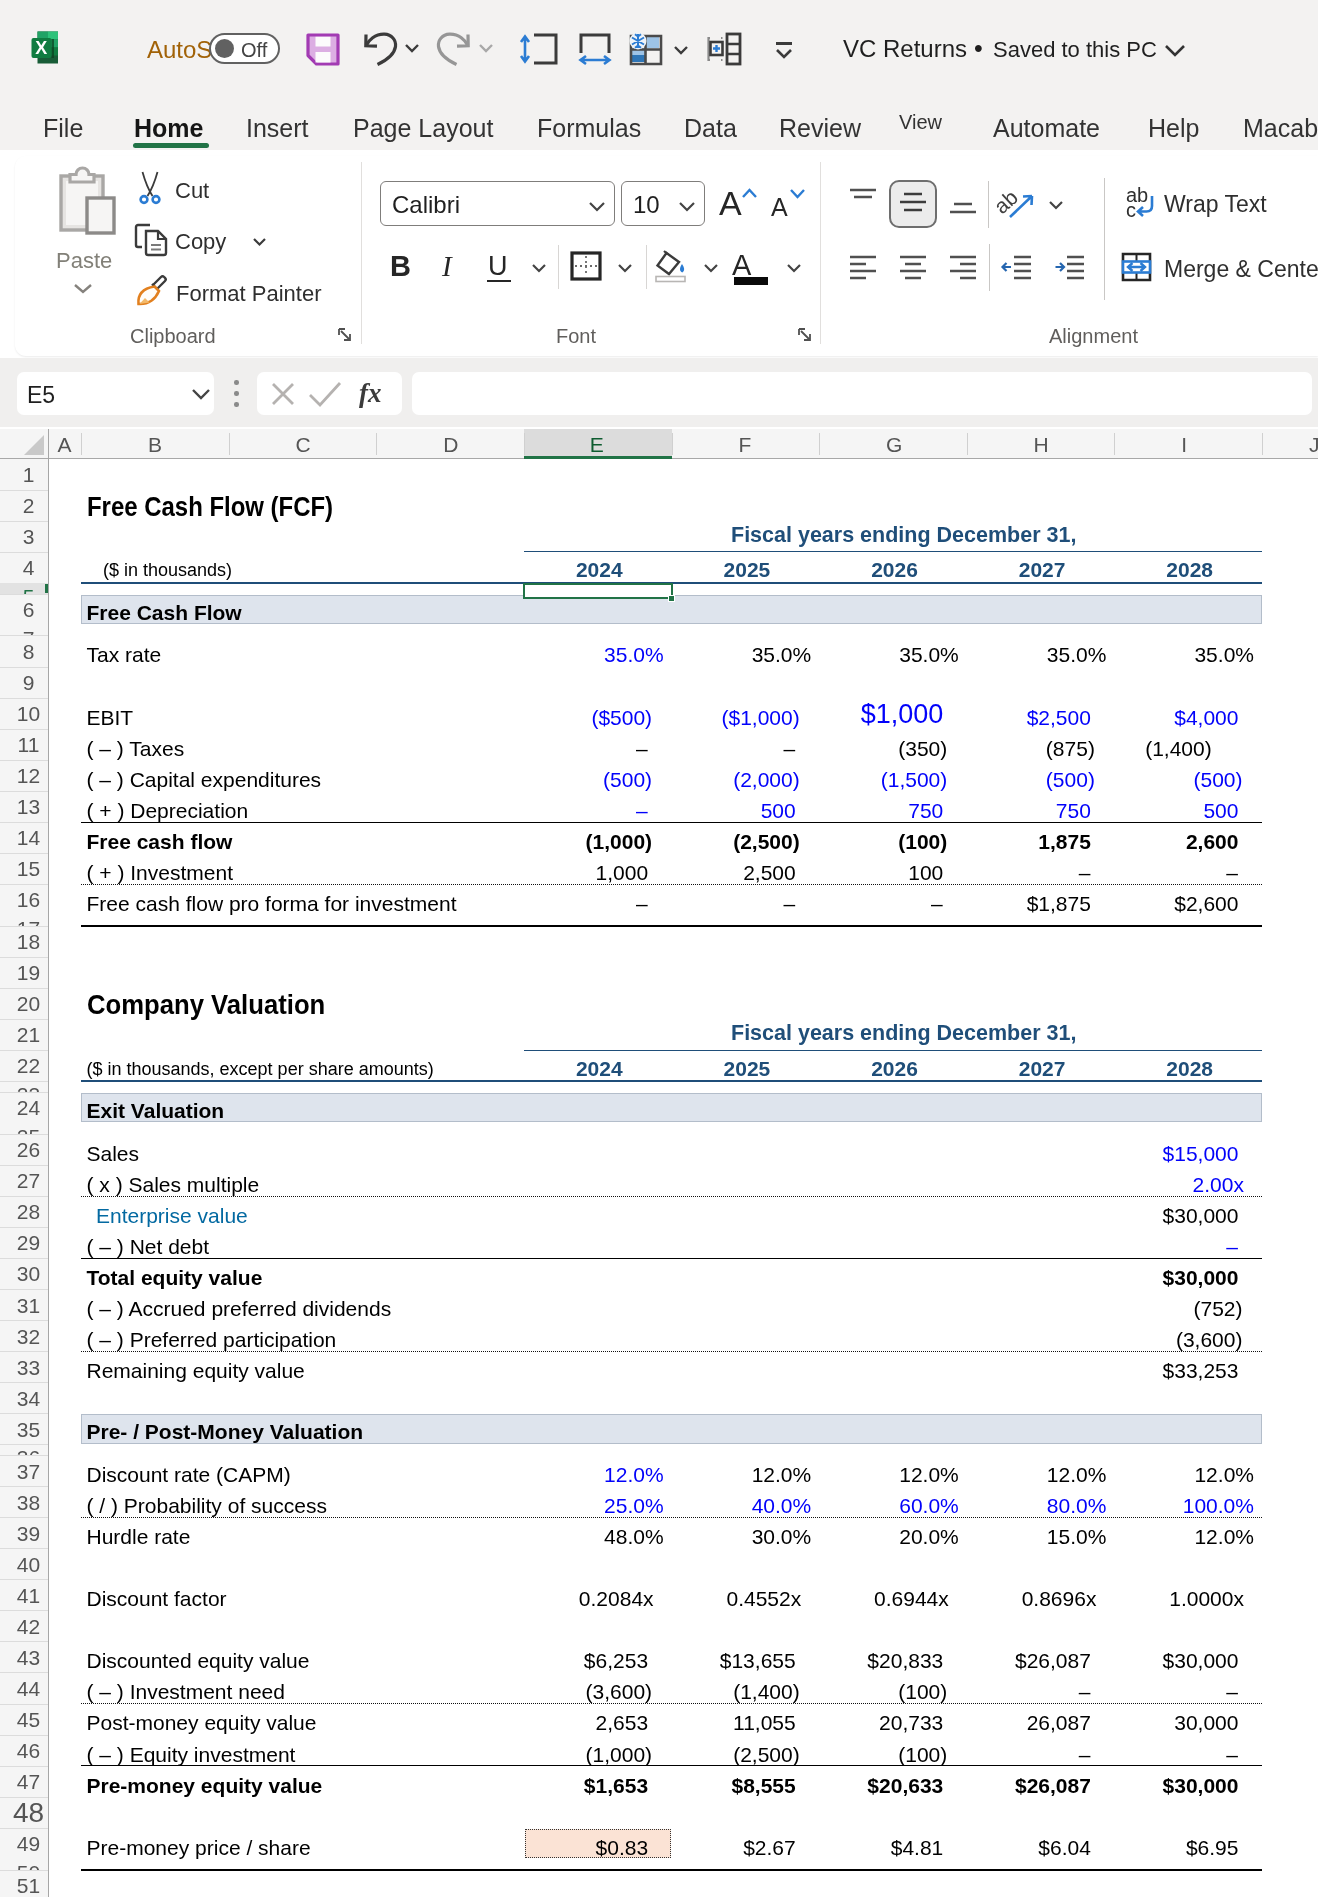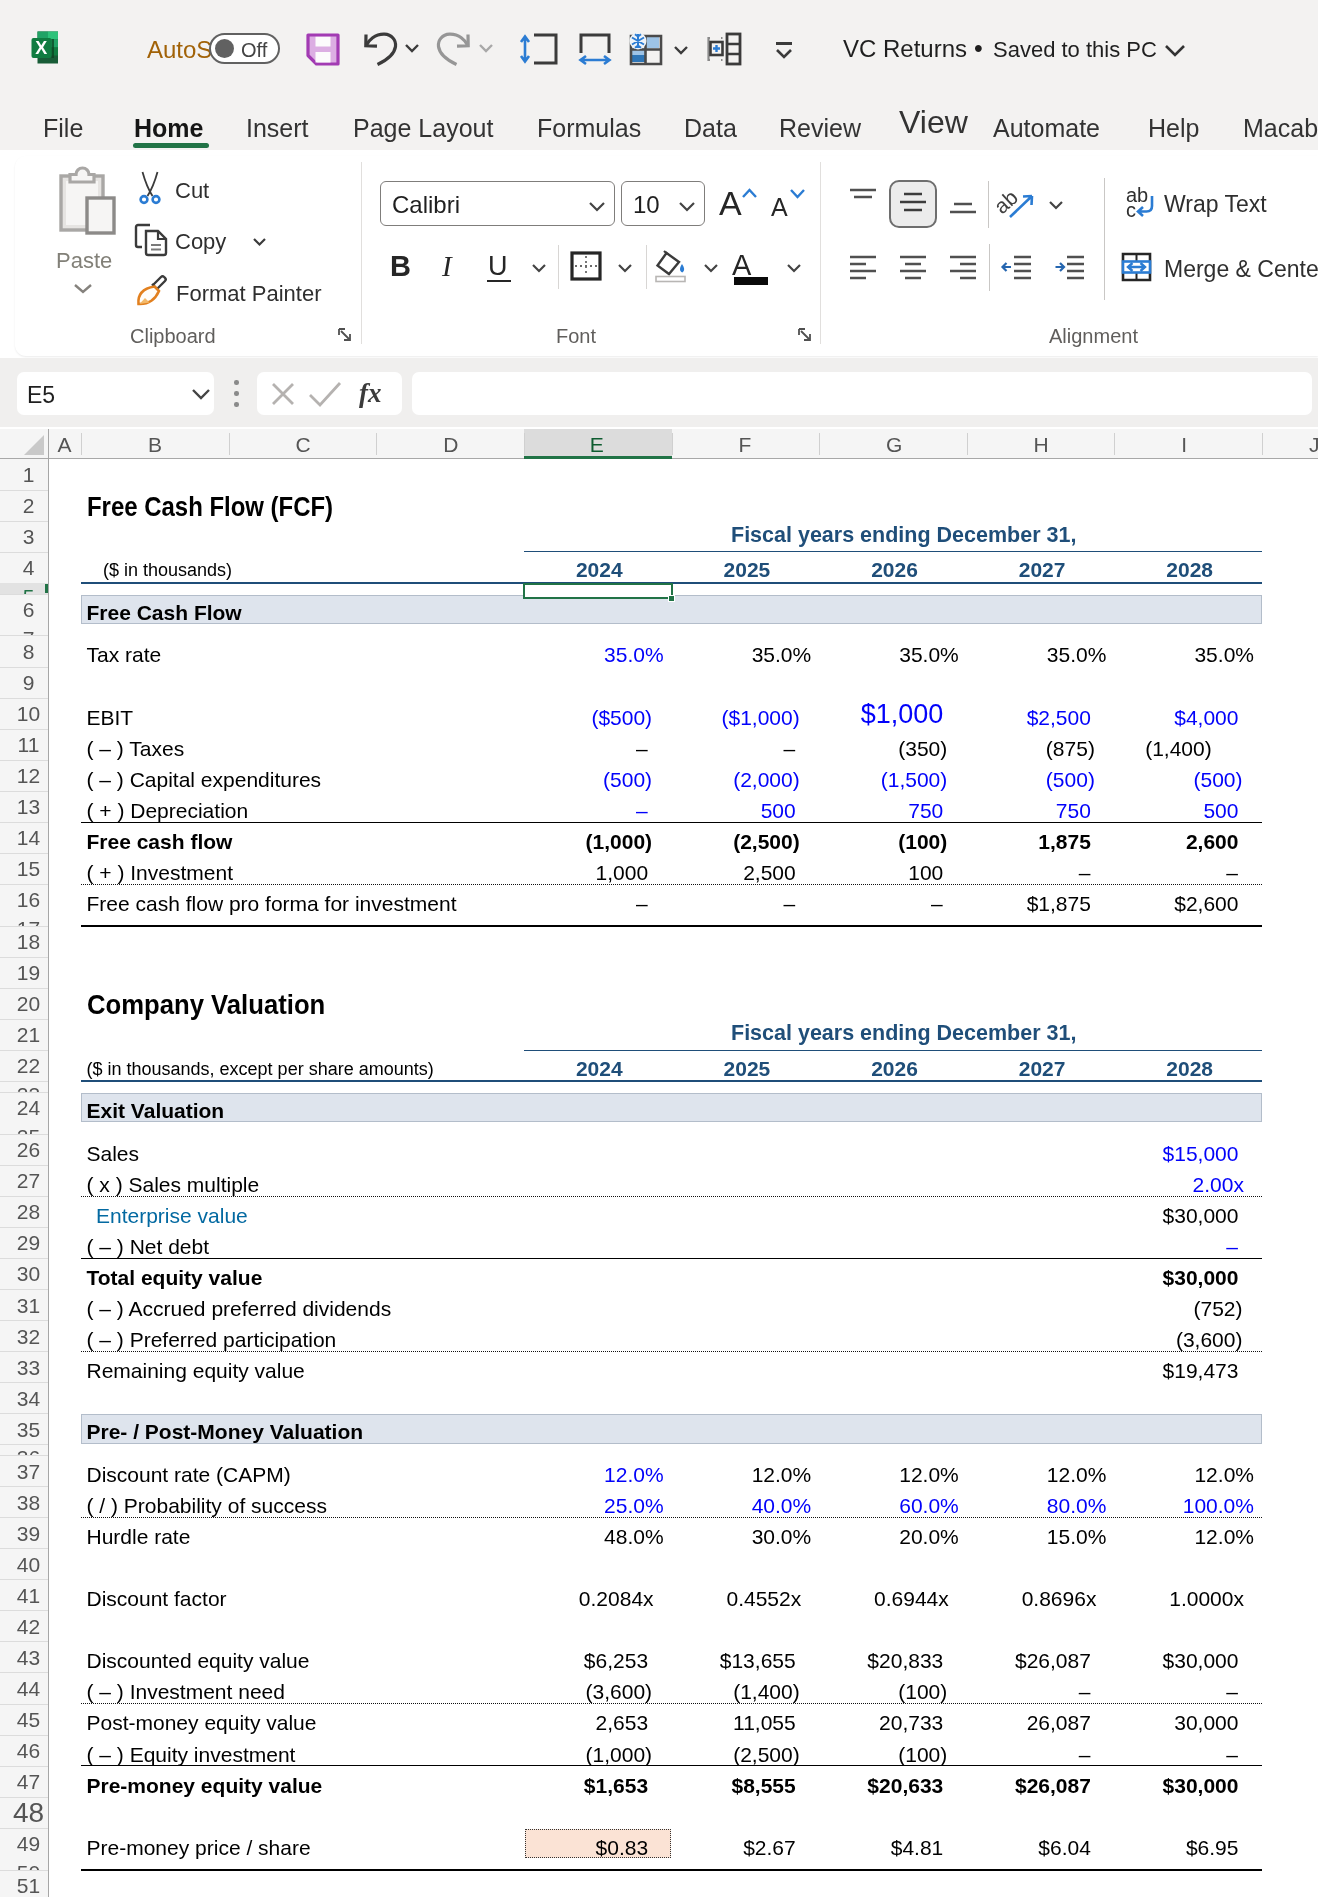--- a/index.html
+++ b/index.html
@@ -77,21 +77,21 @@
 <svg width="22" height="14" style="left:1164px;top:44px;" viewBox="0 0 22 14">
 <path d="M2 2 L11 11 L20 2" fill="none" stroke="#333" stroke-width="2.6"></path>
   </svg>
 <div class="ui" style="left:43px;top:114px;font-size:25px;font-weight:normal;color:#333333;">File</div>
 <div class="ui" style="left:134px;top:114px;font-size:25px;font-weight:bold;color:#161616;">Home</div>
 <div class="ui" style="left:246px;top:114px;font-size:25px;font-weight:normal;color:#333333;">Insert</div>
 <div class="ui" style="left:353px;top:114px;font-size:25px;font-weight:normal;color:#333333;">Page Layout</div>
 <div class="ui" style="left:537px;top:114px;font-size:25px;font-weight:normal;color:#333333;">Formulas</div>
 <div class="ui" style="left:684px;top:114px;font-size:25px;font-weight:normal;color:#333333;">Data</div>
 <div class="ui" style="left:779px;top:114px;font-size:25px;font-weight:normal;color:#333333;">Review</div>
-<div class="ui" style="left:899px;top:104px;font-size:32px;font-weight:normal;color:#333333;">View</div>
+<div class="ui" style="left:899px;top:111px;font-size:20px;font-weight:normal;color:#333333;">View</div>
 <div class="ui" style="left:993px;top:114px;font-size:25px;font-weight:normal;color:#333333;">Automate</div>
 <div class="ui" style="left:1148px;top:114px;font-size:25px;font-weight:normal;color:#333333;">Help</div>
 <div class="ui" style="left:1243px;top:114px;font-size:25px;font-weight:normal;color:#333333;">Macab</div>
 <div style="position:absolute;left:133px;top:143px;width:76px;height:4.6px;border-radius:3px;background:#217346;"></div>
 <div style="position:absolute;left:15px;top:155.5px;width:1303px;height:200.5px;background:#fff;border-radius:11px 0 0 11px;box-shadow:0 1px 2px rgba(0,0,0,0.08);"></div>
 <svg width="62" height="64" style="left:56px;top:172px;" viewBox="0 0 62 64">
 <rect x="5" y="4" width="42" height="54" fill="#e6e4e2" stroke="#a9a7a5" stroke-width="3.4"></rect>
 <rect x="10" y="9" width="32" height="44" fill="#f6f5f4"></rect>
 <path d="M14 10 V2.5 H20 a6.5 6.5 0 0 1 13 0 H38 V10 Z" fill="#f6f5f4" stroke="#a9a7a5" stroke-width="3.2"></path>
 <rect x="31" y="26" width="27" height="35" fill="#f6f5f4" stroke="#8c8a88" stroke-width="3.4"></rect>
@@ -482,21 +482,21 @@
 <div class="t" style="left:819.2px;width:123.6px;bottom:983.20px;text-align:right;font-size:21px;font-weight:normal;color:#000;">–</div>
 <div class="t" style="left:966.8px;width:124.1px;bottom:983.20px;text-align:right;font-size:21px;font-weight:normal;color:#000;">$1,875</div>
 <div class="t" style="left:1114.4px;width:124.1px;bottom:983.20px;text-align:right;font-size:21px;font-weight:normal;color:#000;">$2,600</div>
 <div class="t" style="left:1114.4px;width:124.1px;bottom:733.30px;text-align:right;font-size:21px;font-weight:normal;color:#0202fa;">$15,000</div>
 <div class="t" style="left:1114.4px;width:129.6px;bottom:702.25px;text-align:right;font-size:21px;font-weight:normal;color:#0202fa;">2.00x</div>
 <div class="t" style="left:1114.4px;width:124.1px;bottom:671.20px;text-align:right;font-size:21px;font-weight:normal;color:#000;">$30,000</div>
 <div class="t" style="left:1114.4px;width:123.6px;bottom:640.15px;text-align:right;font-size:21px;font-weight:normal;color:#0202fa;">–</div>
 <div class="t" style="left:1114.4px;width:124.1px;bottom:609.10px;text-align:right;font-size:21px;font-weight:bold;color:#000;">$30,000</div>
 <div class="t" style="left:1114.4px;width:128.1px;bottom:578.05px;text-align:right;font-size:21px;font-weight:normal;color:#000;">(752)</div>
 <div class="t" style="left:1114.4px;width:128.1px;bottom:547.00px;text-align:right;font-size:21px;font-weight:normal;color:#000;">(3,600)</div>
-<div class="t" style="left:1114.4px;width:124.1px;bottom:515.95px;text-align:right;font-size:21px;font-weight:normal;color:#000;">$19,473</div>
+<div class="t" style="left:1114.4px;width:124.1px;bottom:515.95px;text-align:right;font-size:21px;font-weight:normal;color:#000;">$33,253</div>
 <div class="t" style="left:524.0px;width:139.6px;bottom:411.95px;text-align:right;font-size:21px;font-weight:normal;color:#0202fa;">12.0%</div>
 <div class="t" style="left:671.6px;width:139.6px;bottom:411.95px;text-align:right;font-size:21px;font-weight:normal;color:#000;">12.0%</div>
 <div class="t" style="left:819.2px;width:139.6px;bottom:411.95px;text-align:right;font-size:21px;font-weight:normal;color:#000;">12.0%</div>
 <div class="t" style="left:966.8px;width:139.6px;bottom:411.95px;text-align:right;font-size:21px;font-weight:normal;color:#000;">12.0%</div>
 <div class="t" style="left:1114.4px;width:139.6px;bottom:411.95px;text-align:right;font-size:21px;font-weight:normal;color:#000;">12.0%</div>
 <div class="t" style="left:524.0px;width:139.6px;bottom:380.90px;text-align:right;font-size:21px;font-weight:normal;color:#0202fa;">25.0%</div>
 <div class="t" style="left:671.6px;width:139.6px;bottom:380.90px;text-align:right;font-size:21px;font-weight:normal;color:#0202fa;">40.0%</div>
 <div class="t" style="left:819.2px;width:139.6px;bottom:380.90px;text-align:right;font-size:21px;font-weight:normal;color:#0202fa;">60.0%</div>
 <div class="t" style="left:966.8px;width:139.6px;bottom:380.90px;text-align:right;font-size:21px;font-weight:normal;color:#0202fa;">80.0%</div>
 <div class="t" style="left:1114.4px;width:139.6px;bottom:380.90px;text-align:right;font-size:21px;font-weight:normal;color:#0202fa;">100.0%</div>

